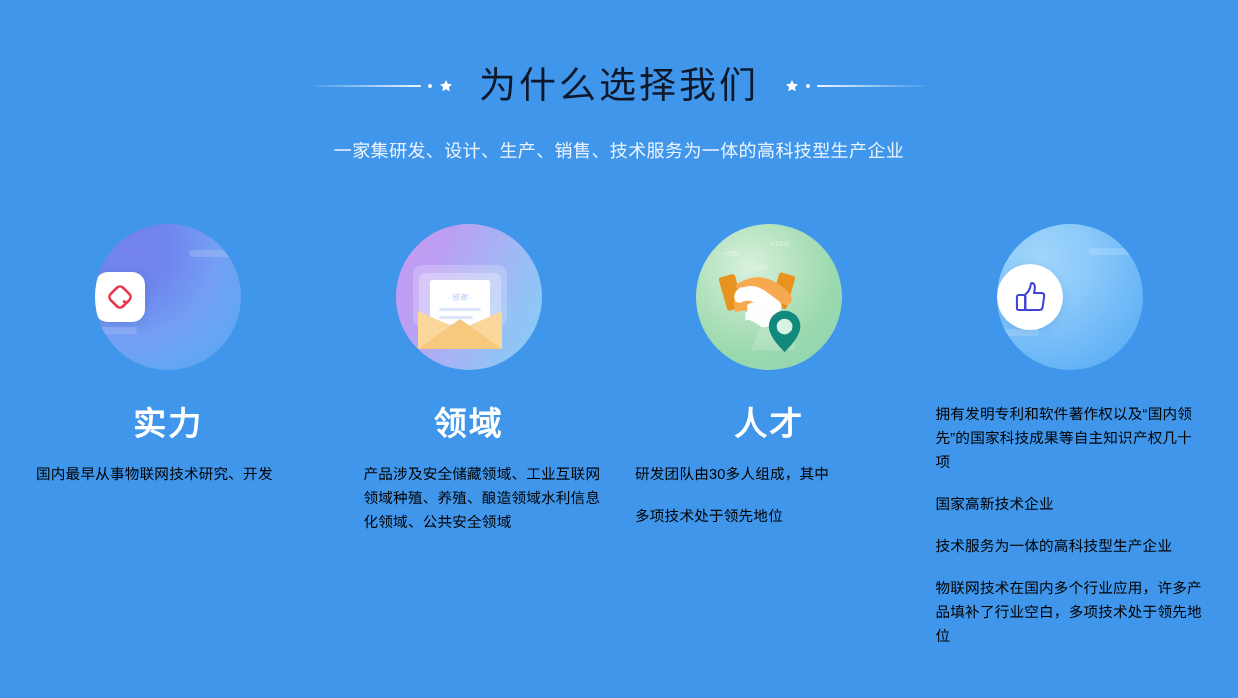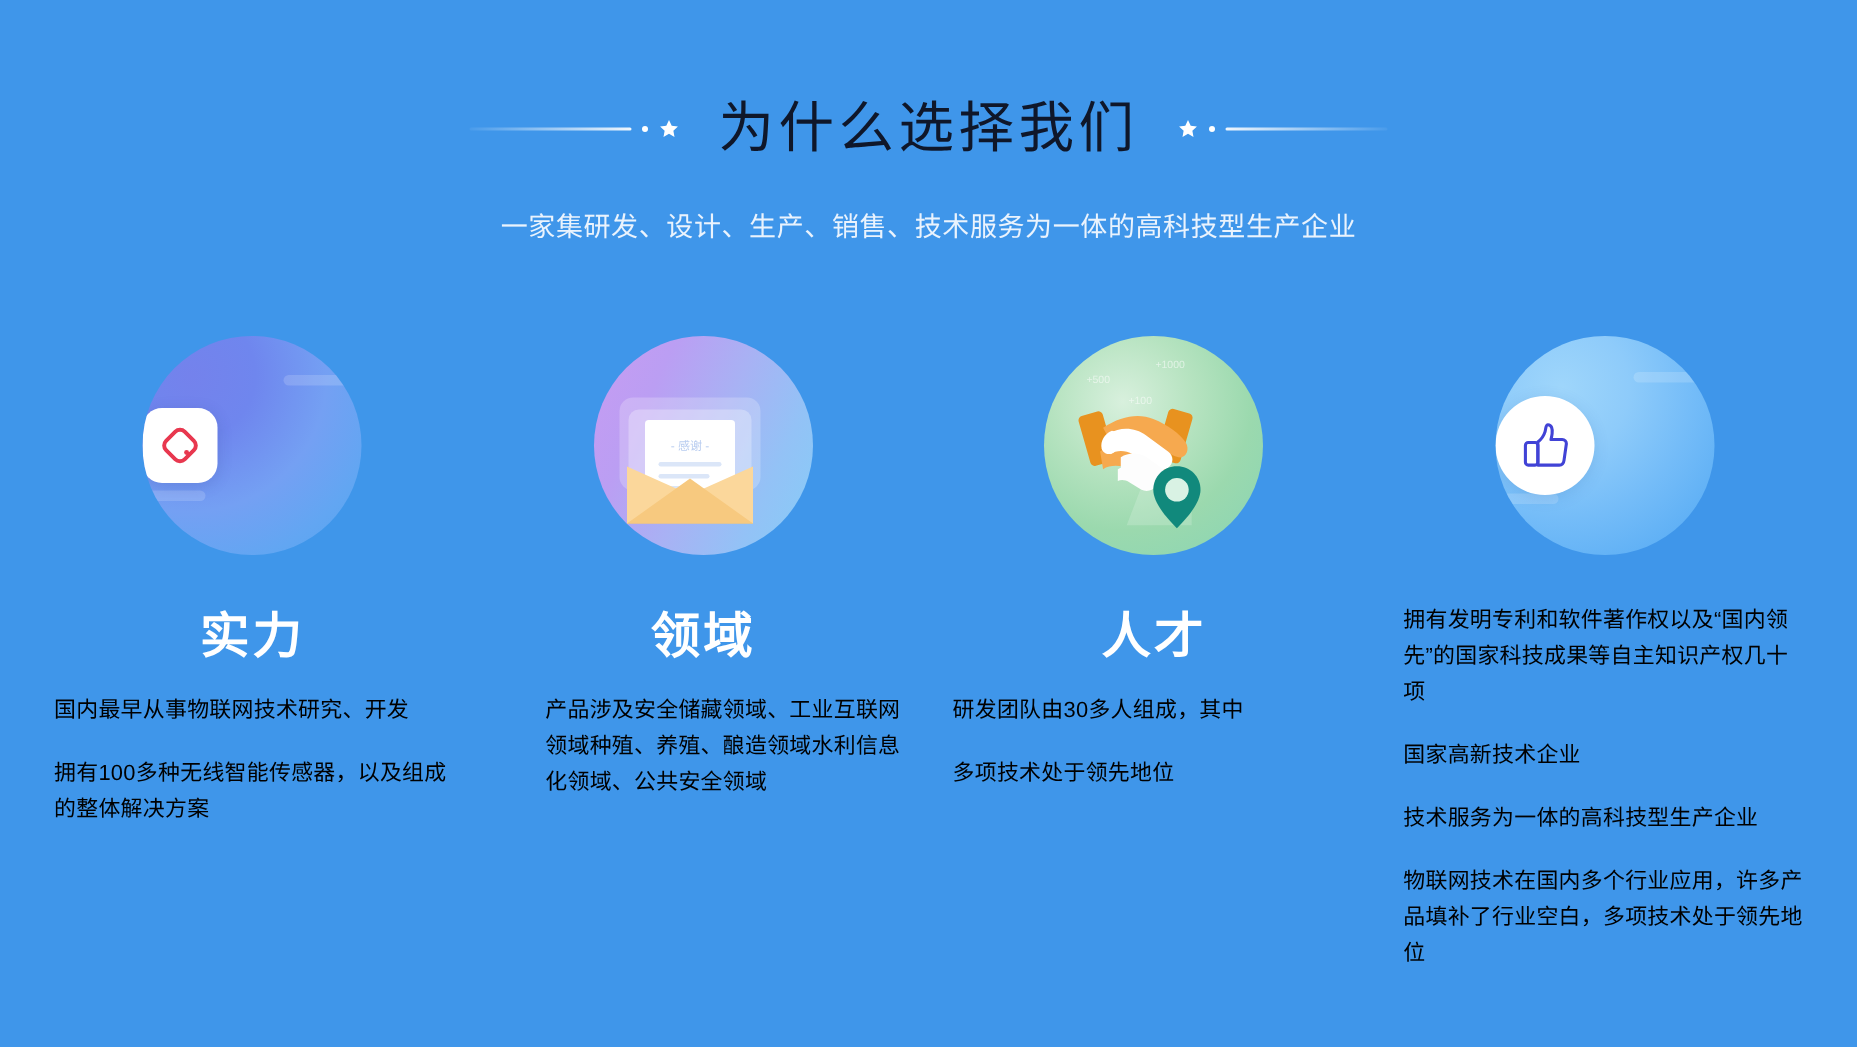--- a/index.html
+++ b/index.html
@@ -255,21 +255,20 @@
               <rect x="10" y="10" width="28" height="28" rx="7" ry="7" fill="none" stroke="#e8384f" stroke-width="4.2"></rect>
             </g>
             <circle cx="31" cy="31.5" r="2.6" fill="#e8384f"></circle>
           </svg>
         </div>
       </div>
     </div>
     <div class="card-title">实力</div>
     <div class="card-body">
       <p>国内最早从事物联网技术研究、开发</p>
-      <p>拥有100多种无线智能传感器，以及组成的整体解决方案</p>
     </div>
   </div>
 
   <div class="card col-2">
     <div class="icon-wrap">
       <div class="circle circle-2">
         <svg width="128" height="128" viewBox="0 0 128 128" aria-hidden="true">
 
           <rect x="17" y="32" width="94" height="62" rx="9" fill="#ffffff" opacity="0.22"></rect>
           <rect x="23" y="40" width="82" height="54" rx="7" fill="#ffffff" opacity="0.28"></rect>

